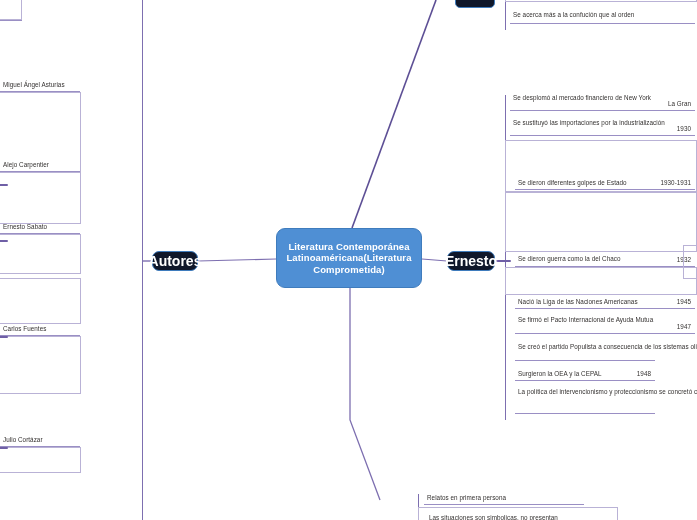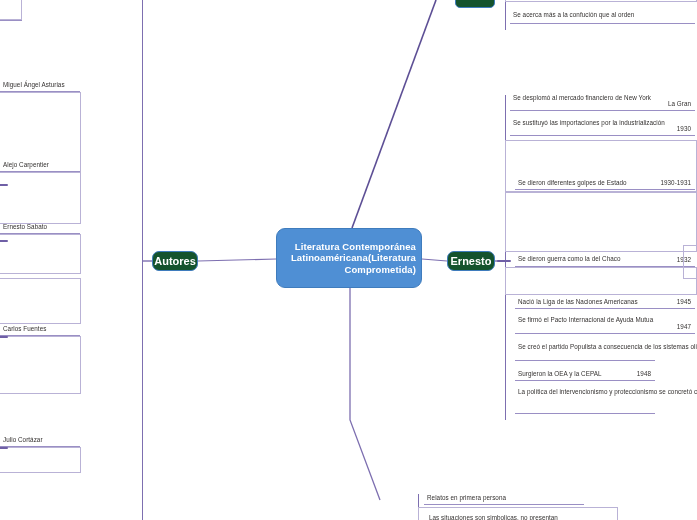--- a/index.html
+++ b/index.html
@@ -15,38 +15,38 @@
 
   
   .central{
     position:absolute;
     left:276px;top:228px;width:146px;height:60px;
     background:#4f8fd4;
     border:1px solid #3f7cbd;
     border-radius:9px;
     box-sizing:border-box;
     display:flex;align-items:center;justify-content:center;
-    text-align:right;
+    text-align:center;
     color:#ffffff;
     font-weight:bold;
     font-size:9.5px;
     line-height:11.5px;
     letter-spacing:.1px;
     padding:2px 5px;
   }
 
   
   .pill{
     position:absolute;
-    background:#14532d;
+    background:#0f172a;
     border:1px solid #3f7cbd;
     border-radius:7px;
     box-sizing:border-box;
     display:flex;align-items:center;justify-content:center;
-    color:#ffffff;font-weight:bold;font-size:11px;
+    color:#ffffff;font-weight:bold;font-size:14px;
     height:20px;
   }
   #pill-autores{left:152px;top:251px;width:46px;}
   #pill-contexto{left:447px;top:251px;width:48px;}
   #pill-top{left:455px;top:-10px;width:40px;height:18px;border-radius:5px;}
 
   
   .row{
     position:absolute;
     box-sizing:border-box;

